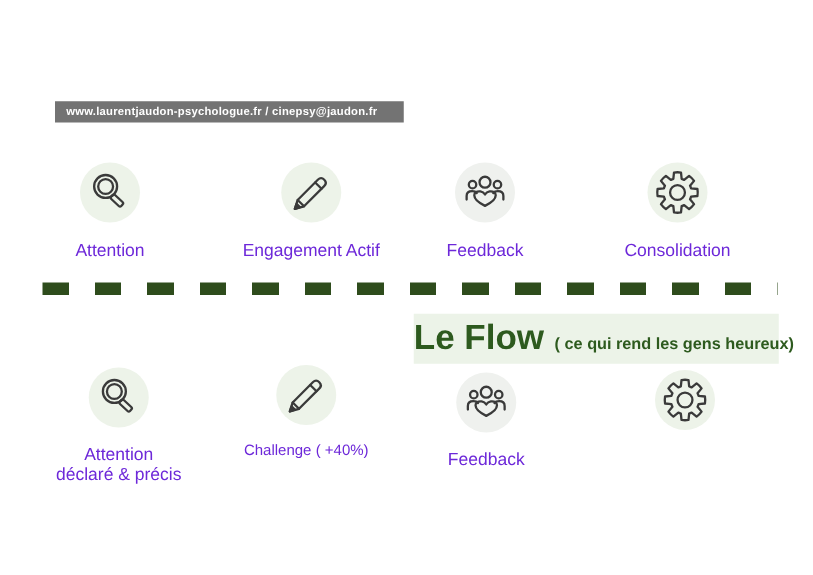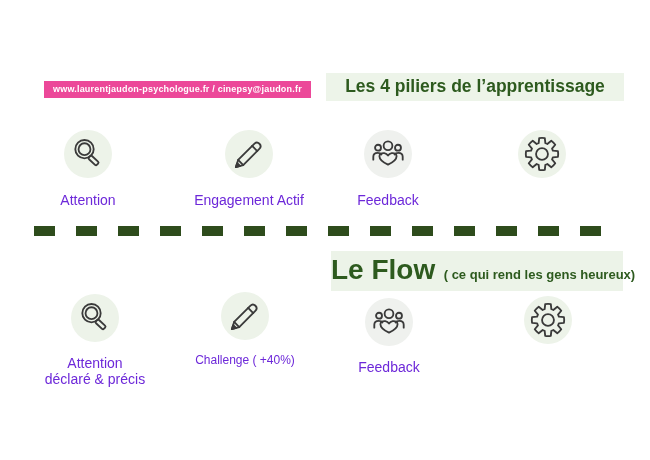--- a/index.html
+++ b/index.html
@@ -9,26 +9,26 @@
     position: relative;
     width: 650px;
     height: 460px;
     background: #ffffff;
     overflow: hidden;
   }
   
   .url-badge {
     position: absolute;
     left: 44px; top: 81px;
-    background: #ec4899;
+    background: #737373;
     color: #ffffff;
     font-size: 9px;
     font-weight: bold;
     letter-spacing: .2px;
-    padding: 3px 9px 4px 9px;
+    padding: 3px 21px 4px 9px;
     white-space: nowrap;
   }
   
   .main-title {
     position: absolute;
     left: 326px; top: 73px;
     width: 298px;
     background: #edf4e9;
     color: #2d5a1e;
     font-size: 17.5px;
@@ -114,21 +114,20 @@
       <path d="M36.43,20.20 L42.22,20.79 A18.5,18.5 0 0 1 42.22,27.21 L36.43,27.80 A13,13 0 0 1 35.47,30.10 L39.15,34.61 A18.5,18.5 0 0 1 34.61,39.15 L30.10,35.47 A13,13 0 0 1 27.80,36.43 L27.21,42.22 A18.5,18.5 0 0 1 20.79,42.22 L20.20,36.43 A13,13 0 0 1 17.90,35.47 L13.39,39.15 A18.5,18.5 0 0 1 8.85,34.61 L12.53,30.10 A13,13 0 0 1 11.57,27.80 L5.78,27.21 A18.5,18.5 0 0 1 5.78,20.79 L11.57,20.20 A13,13 0 0 1 12.53,17.90 L8.85,13.39 A18.5,18.5 0 0 1 13.39,8.85 L17.90,12.53 A13,13 0 0 1 20.20,11.57 L20.79,5.78 A18.5,18.5 0 0 1 27.21,5.78 L27.80,11.57 A13,13 0 0 1 30.10,12.53 L34.61,8.85 A18.5,18.5 0 0 1 39.15,13.39 L35.47,17.90 A13,13 0 0 1 36.43,20.20 Z"></path>
       <circle cx="24" cy="24" r="6.8"></circle>
     </g>
   </defs>
 </svg>
 
 <div class="canvas">
 
   <div class="url-badge">www.laurentjaudon-psychologue.fr / cinepsy@jaudon.fr</div>
 
-  <div class="main-title">Les 4 piliers de l’apprentissage</div>
 
   <div class="cell row1" style="left:18px; top:130px; width:140px;">
     <div class="circle">
       <svg class="icon-svg" viewBox="0 0 48 48">
           <use href="#sym-magnifier"></use>
         </svg>
     </div>
     <div class="label">Attention</div>
   </div>
 
@@ -149,20 +148,21 @@
     </div>
     <div class="label">Feedback</div>
   </div>
 
   <div class="cell row1" style="left:468px; top:130px; width:148px;">
     <div class="circle">
       <svg class="icon-svg" viewBox="0 0 48 48">
           <use href="#sym-gear"></use>
         </svg>
     </div>
+    <div class="label">Consolidation</div>
   </div>
 
   <div class="divider"></div>
 
   <div class="flow-heading">
     <span class="flow-title">Le Flow</span>
     <span class="flow-subtitle">( ce qui rend les gens heureux)</span>
   </div>
 
   <div class="cell" style="left:20px; top:294px; width:150px;">

